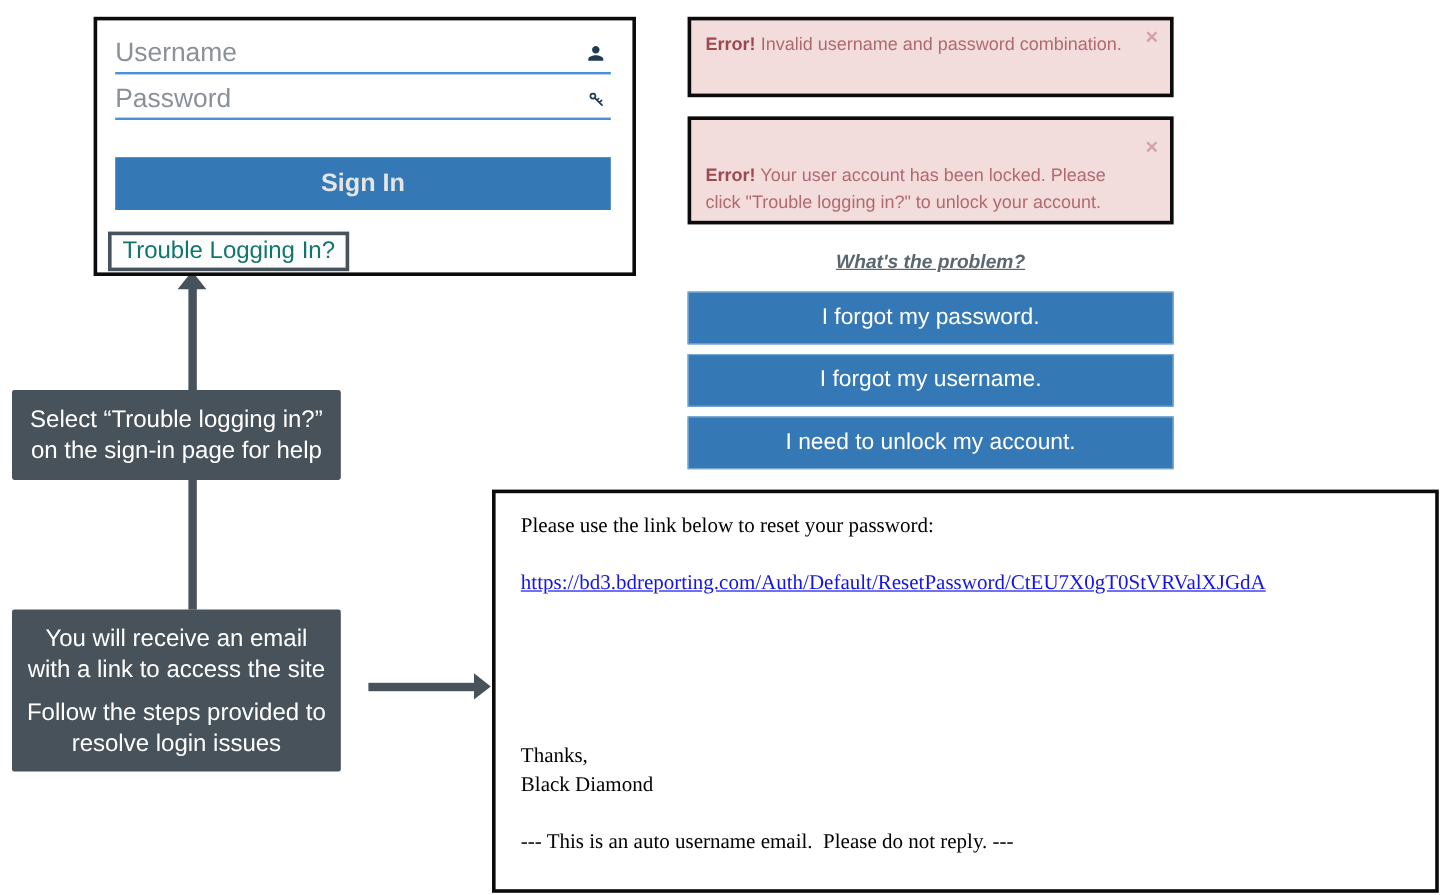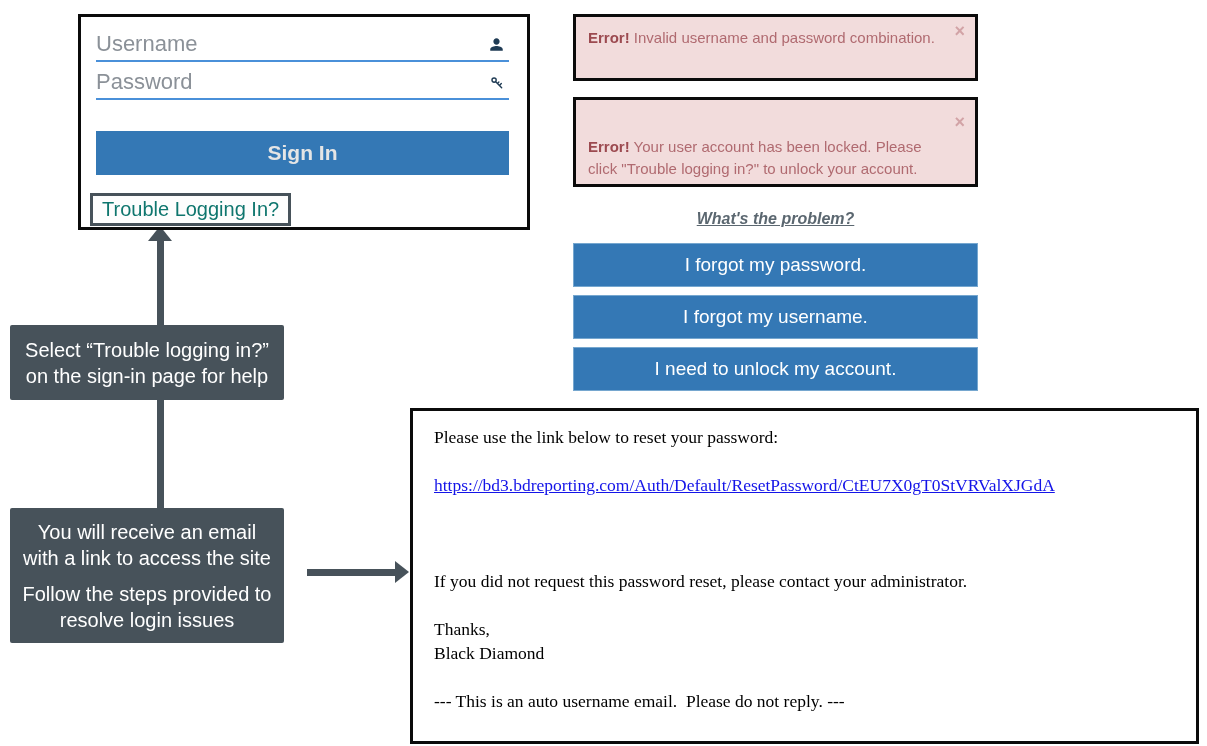--- a/index.html
+++ b/index.html
@@ -88,21 +88,20 @@
 </div>
 
 <div class="abs problem-heading">What's the problem?</div>
 <div class="problem-btn" id="pbtn0">I forgot my password.</div>
 <div class="problem-btn" id="pbtn1">I forgot my username.</div>
 <div class="problem-btn" id="pbtn2">I need to unlock my account.</div>
 
 <div class="abs email-box">
   <div class="email-line" style="top:16px;">Please use the link below to reset your password:</div>
   <div class="email-line" style="top:64px;"><a class="email-link">https://bd3.bdreporting.com/Auth/Default/ResetPassword/CtEU7X0gT0StVRValXJGdA</a></div>
-  <div class="email-line" style="top:160px;">If you did not request this password reset, please contact your administrator.</div>
   <div class="email-line" style="top:208px;">Thanks,</div>
   <div class="email-line" style="top:232px;">Black Diamond</div>
   <div class="email-line" style="top:280px;">--- This is an auto username email.  Please do not reply. ---</div>
 </div>
 
 <div class="abs arrow-head-up"></div>
 <div class="abs arrow-line-v"></div>
 <div class="abs arrow-line-h"></div>
 <div class="abs arrow-head-right"></div>
 

